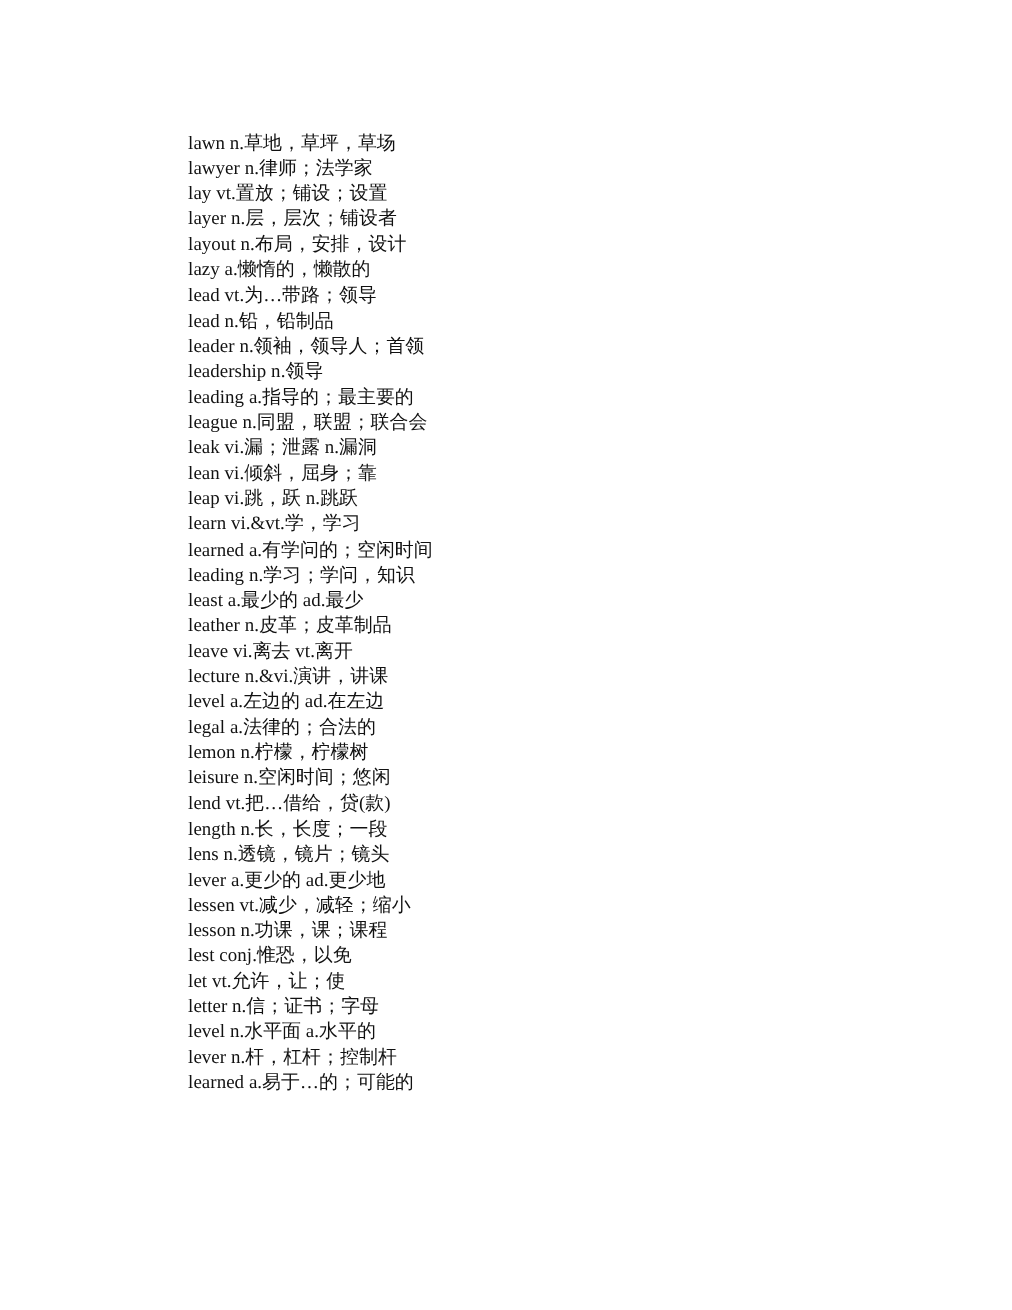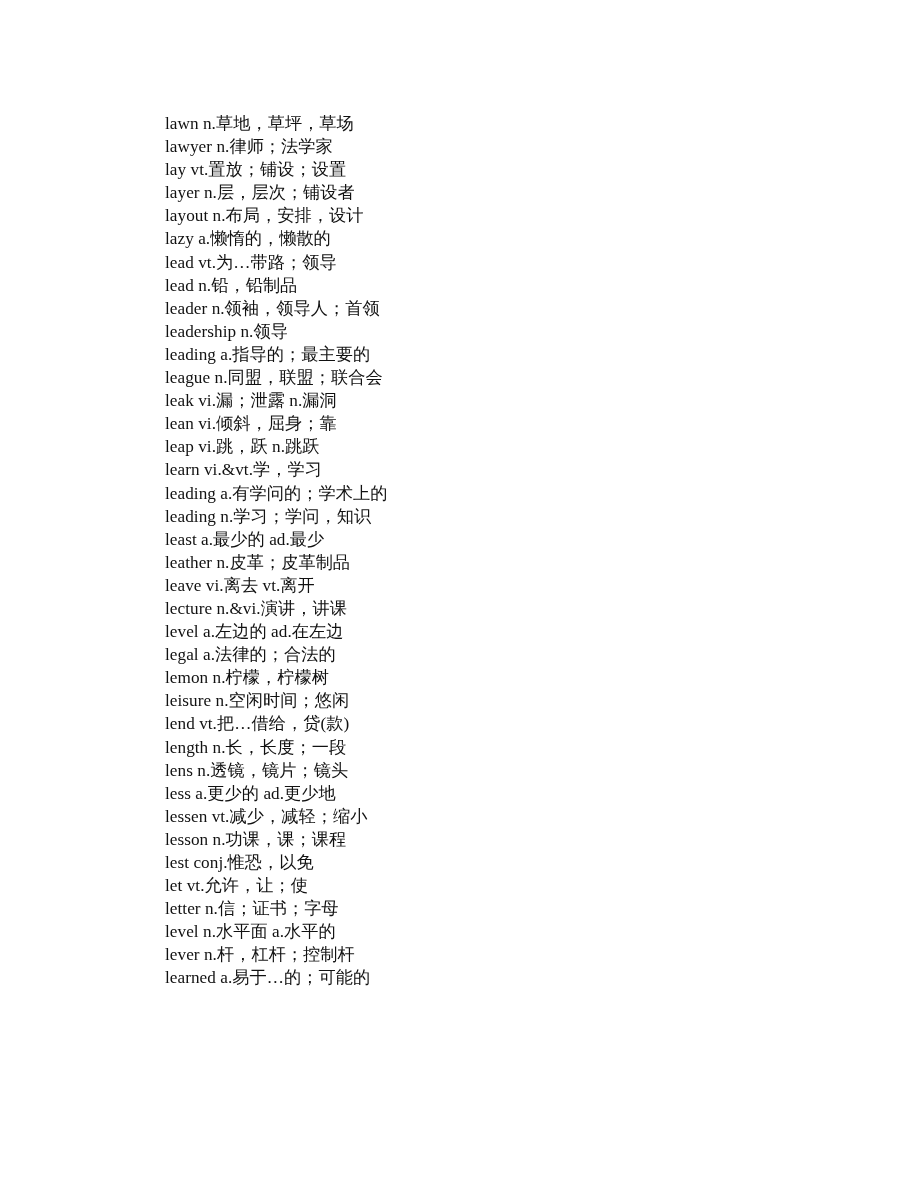--- a/index.html
+++ b/index.html
@@ -27,21 +27,21 @@
     height: 1191px;
     background: #ffffff;
   }
 
   
   .word-list {
     position: absolute;
     left: 161px;
     top: 108px;
     width: 660px;
-    margin: 4px;
+    margin: 10px;
     padding: 0;
     list-style: none;
   }
 
   .word-entry {
     display: block;
     height: 23.1px;
     line-height: 23.1px;
     font-size: 17.2px;
     white-space: nowrap;
@@ -63,34 +63,34 @@
       <div class="word-entry">lead vt.为…带路；领导</div>
       <div class="word-entry">lead n.铅，铅制品</div>
       <div class="word-entry">leader n.领袖，领导人；首领</div>
       <div class="word-entry">leadership n.领导</div>
       <div class="word-entry">leading a.指导的；最主要的</div>
       <div class="word-entry">league n.同盟，联盟；联合会</div>
       <div class="word-entry">leak vi.漏；泄露 n.漏洞</div>
       <div class="word-entry">lean vi.倾斜，屈身；靠</div>
       <div class="word-entry">leap vi.跳，跃 n.跳跃</div>
       <div class="word-entry">learn vi.&amp;vt.学，学习</div>
-      <div class="word-entry">leading a.有学问的；学术上的</div>
+      <div class="word-entry">learned a.有学问的；空闲时间</div>
       <div class="word-entry">leading n.学习；学问，知识</div>
       <div class="word-entry">least a.最少的 ad.最少</div>
       <div class="word-entry">leather n.皮革；皮革制品</div>
       <div class="word-entry">leave vi.离去 vt.离开</div>
       <div class="word-entry">lecture n.&amp;vi.演讲，讲课</div>
       <div class="word-entry">level a.左边的 ad.在左边</div>
       <div class="word-entry">legal a.法律的；合法的</div>
       <div class="word-entry">lemon n.柠檬，柠檬树</div>
       <div class="word-entry">leisure n.空闲时间；悠闲</div>
       <div class="word-entry">lend vt.把…借给，贷(款)</div>
       <div class="word-entry">length n.长，长度；一段</div>
       <div class="word-entry">lens n.透镜，镜片；镜头</div>
-      <div class="word-entry">less a.更少的 ad.更少地</div>
+      <div class="word-entry">lever a.更少的 ad.更少地</div>
       <div class="word-entry">lessen vt.减少，减轻；缩小</div>
       <div class="word-entry">lesson n.功课，课；课程</div>
       <div class="word-entry">lest conj.惟恐，以免</div>
       <div class="word-entry">let vt.允许，让；使</div>
       <div class="word-entry">letter n.信；证书；字母</div>
       <div class="word-entry">level n.水平面 a.水平的</div>
       <div class="word-entry">lever n.杆，杠杆；控制杆</div>
       <div class="word-entry">learned a.易于…的；可能的</div>
     </div>
 </div>

